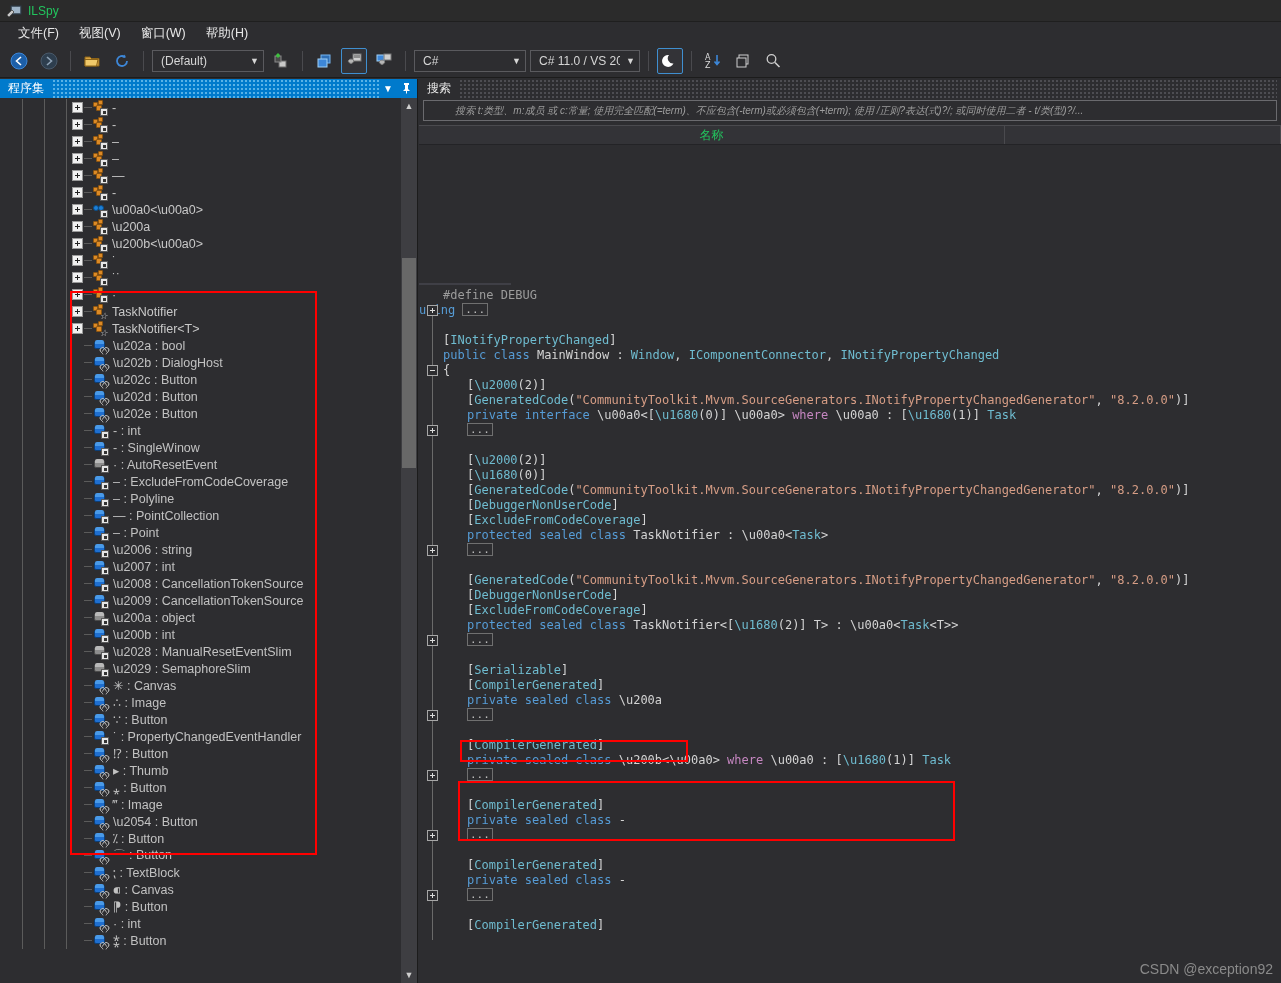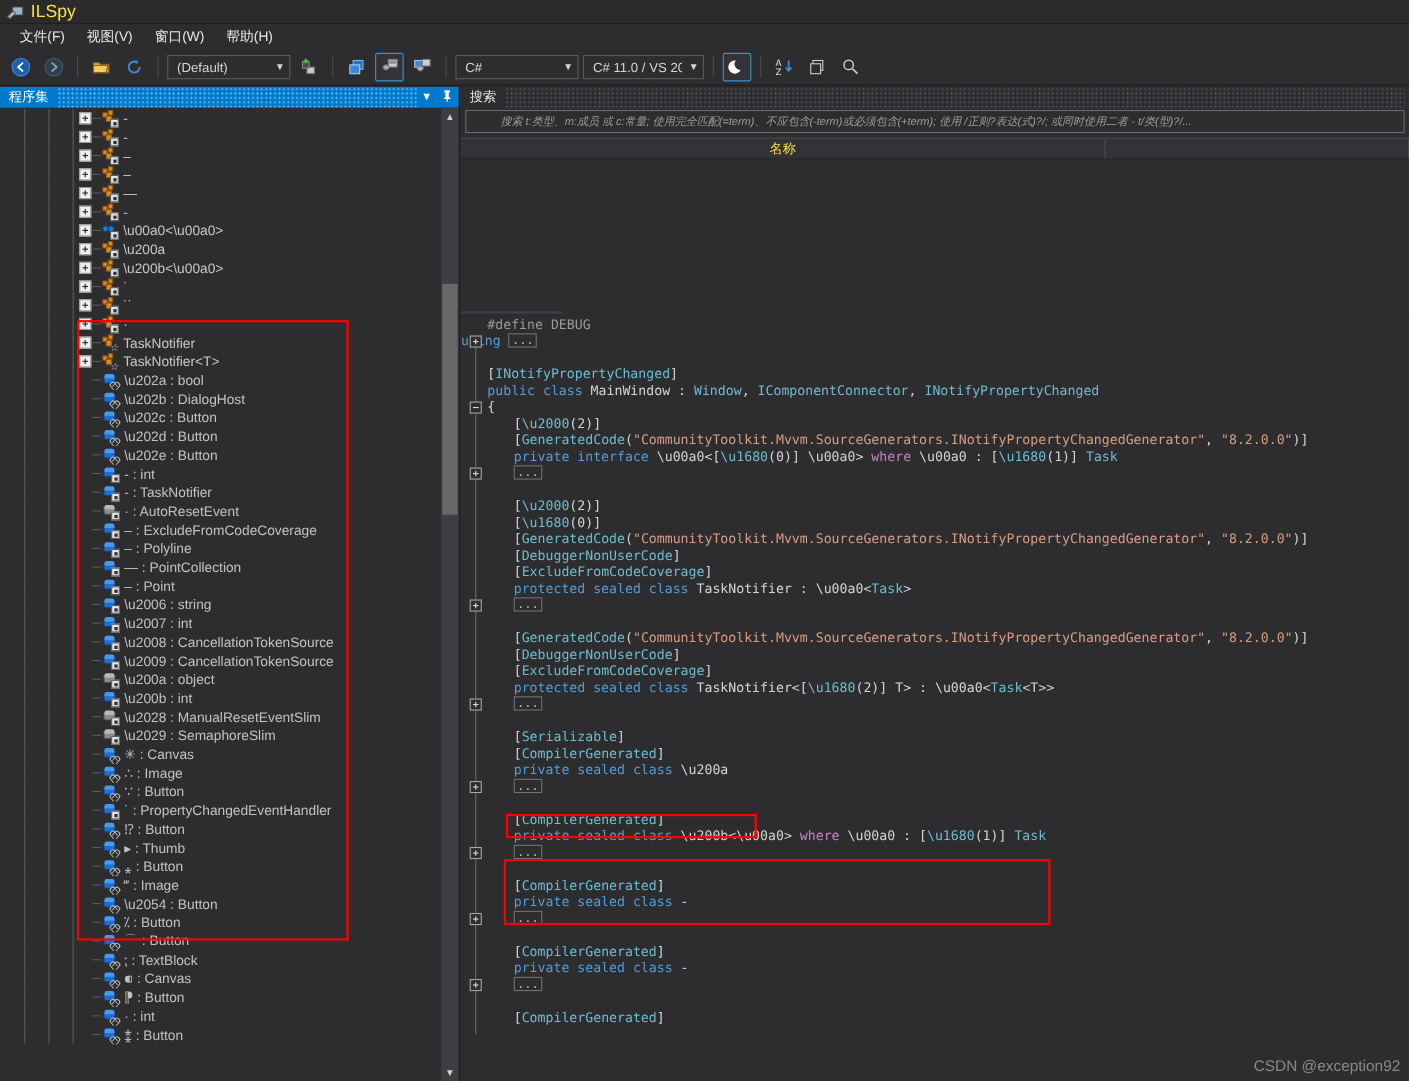--- a/index.html
+++ b/index.html
@@ -10,21 +10,21 @@
     overflow: hidden;
   }
   .app { position: relative; width: 1281px; height: 983px; background: #2d2d30; }
 
   
   .titlebar {
     height: 22px; background: #2b2b2b; display: flex; align-items: center;
     padding-left: 6px; gap: 6px; border-bottom: 1px solid #1f1f1f;
   }
   .titlebar .app-icon { width: 16px; height: 16px; position: relative; }
-  .titlebar .app-title { color: #fde047; font-size: 16px; }
+  .titlebar .app-title { color: #22c55e; font-size: 12px; }
 
   
   .menubar {
     height: 22px; background: #2d2d30; display: flex; align-items: center;
     padding-left: 8px; gap: 0px;
   }
   .menubar .menu-item {
     color: #e8e8e8; font-size: 12.5px; padding: 2px 10px; cursor: default;
   }
 
@@ -164,21 +164,21 @@
   .search-box {
     margin: 2px 4px 0 4px; height: 21px; background: #2d2d30; border: 1px solid #6a6a6e;
     display: flex; align-items: center; padding: 0 6px;
   }
   .search-box .sb-ph { color: #9d9d9d; font-size: 10px; font-style: italic; white-space: nowrap; overflow: hidden; margin-left: 25px; }
   .result-head {
     margin-top: 4px; height: 20px; background: #333337; display: flex;
     border-top: 1px solid #4a4a4e; border-bottom: 1px solid #232326;
   }
   .result-head .col {
-    color: #fde047; font-size: 12px; display: flex; align-items: center; justify-content: center;
+    color: #22c55e; font-size: 12px; display: flex; align-items: center; justify-content: center;
     border-right: 1px solid #4a4a4e;
   }
   .result-head .col.c1 { width: 586px; }
   .result-head .col.c2 { flex: 1; }
   .result-body { height: 139px; background: #2d2d30; }
 
   .doc-tabs {
     height: 21px; background: #2d2d30; display: flex; align-items: flex-end;
     border-bottom: 1px solid #3f3f46;
   }
@@ -684,21 +684,21 @@
                 <span class="gline" style="left: 44px;"></span>
                 <span class="gline" style="left: 66px;"></span>
               </div>
               <span class="noexp"></span>
               <span class="elbow" style="margin-right: 1px;"></span>
               <span class="ic ic-field">
                 <i class="f1"></i>
                 <i class="f2"></i>
                 <i class="ov-lock"></i>
               </span>
-              <span class="tlabel">- : TaskNotifier</span>
+              <span class="tlabel">- : SingleWinow</span>
             </div>
             <div class="trow">
               <div class="guides">
                 <span class="gline" style="left: 22px;"></span>
                 <span class="gline" style="left: 44px;"></span>
                 <span class="gline" style="left: 66px;"></span>
               </div>
               <span class="noexp"></span>
               <span class="elbow" style="margin-right: 1px;"></span>
               <span class="ic ic-field grey">

